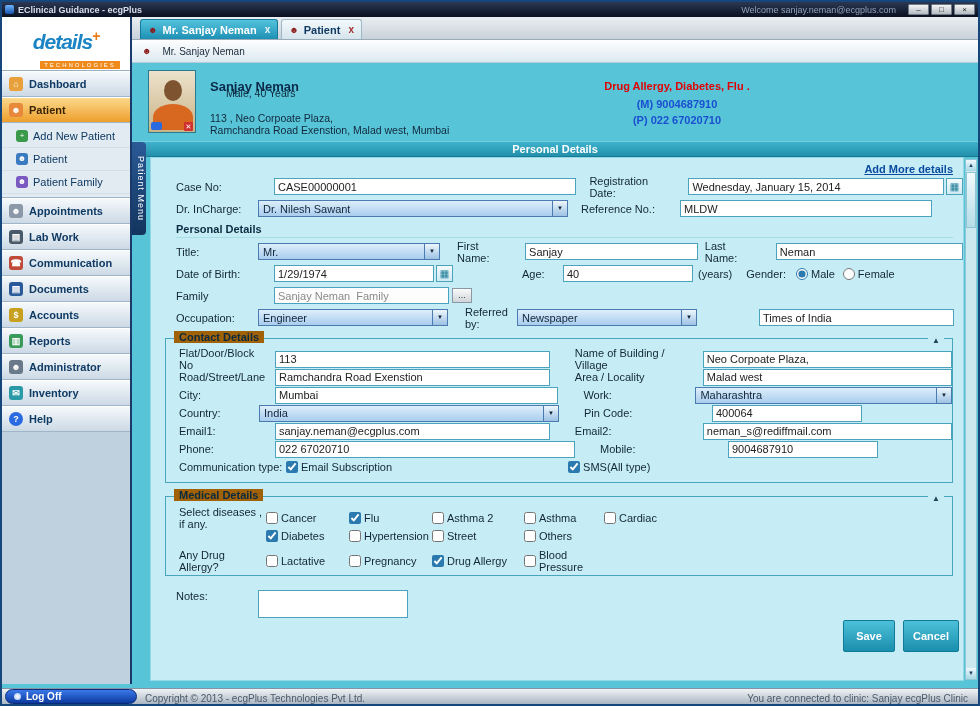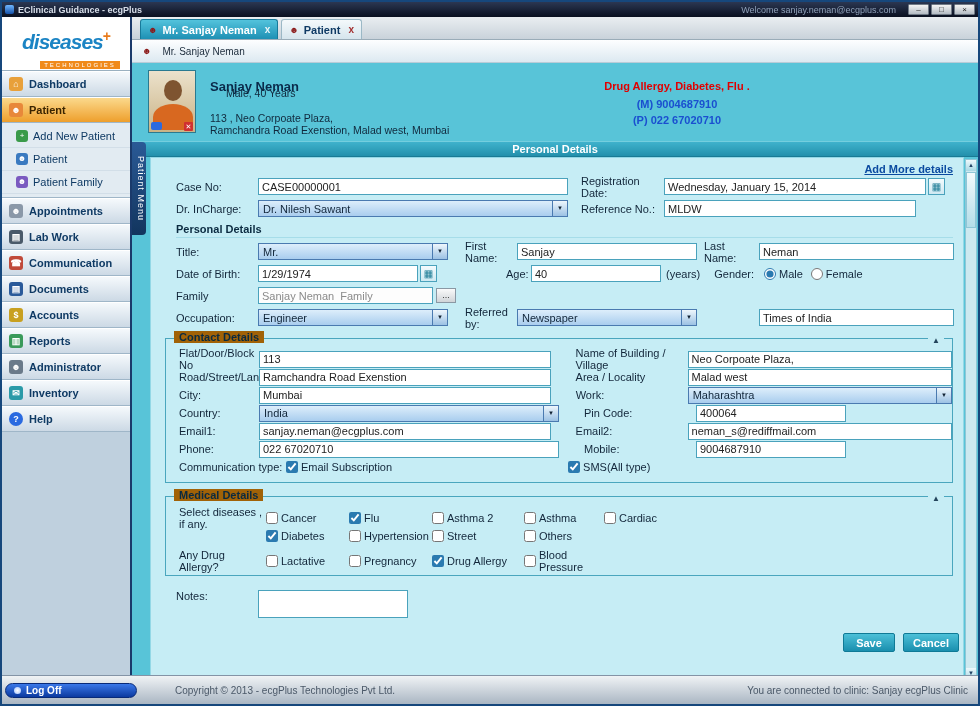--- a/index.html
+++ b/index.html
@@ -69,21 +69,21 @@
     color:#fff; font-size:9px; letter-spacing:1px; writing-mode:vertical-rl; text-align:center; border-radius:0 4px 4px 0; z-index:5; }
   .section-header { height:16px; background:linear-gradient(#3fb2cc,#2390ac); border-top:1px solid #74cede; border-bottom:1px solid #1a7a94;
     color:#fff; font-size:11px; font-weight:bold; text-align:center; line-height:15px; }
 
   .form-panel { position:absolute; left:18px; right:14px; top:94px; bottom:3px; background:#c6edf5; border:1px solid #93d8e6; padding-top:20px; overflow:hidden; }
   .addmore { position:absolute; top:5px; right:10px; font-size:11px; font-weight:bold; color:#0a4aa0; text-decoration:underline; cursor:pointer; }
 
   .frow { display:flex; align-items:center; height:17px; margin:0 0 5px 25px; font-size:11px; color:#12263a; }
   .lb { flex:none; }
   .w82{width:82px;} .w68{width:52px;} .w55{width:55px;} .w83{width:83px;} .w25{width:25px;}
-  .ti { height:17px; border:1px solid #4aa2bc; background:#fff; font-family:inherit; font-size:11px; color:#222; padding:0 3px; }
+  .ti { height:17px; border:1px solid #4aa2bc; background:#fff; font-family:inherit; font-size:11px; color:#222; padding:0 3px;margin-left:16px; }
   .ti:disabled { color:#8a8a8a; background:#fdfdfd; }
   .iw310{width:310px;} .iw300{width:300px;} .iw296{width:252px;} .iw262{width:262px;} .iw190{width:190px;}
   .iw180{width:180px;} .iw195{width:195px;} .iw160{width:160px;} .iw130{width:130px;} .iw175{width:175px;}
   .iw272{width:272px;} .iw150{width:150px;}
   .combo { height:17px; border:1px solid #4a7ab0; background:linear-gradient(#ddeefb,#a9cdee); display:flex; align-items:center; cursor:pointer; }
   .combo .val { flex:1; padding-left:4px; white-space:nowrap; overflow:hidden; color:#12263a; }
   .combo .arrow { width:15px; height:15px; flex:none; border-left:1px solid #4a7ab0; background:linear-gradient(#eef6fc,#9cc2e4);
     font-size:6px; color:#123; text-align:center; line-height:15px; }
   .calbtn { width:17px; height:17px; margin-left:2px; flex:none; border:1px solid #4aa2bc; background:linear-gradient(#f4fbfd,#cfe9f2);
     color:#1a7a94; font-size:10px; line-height:15px; text-align:center; cursor:pointer; }
@@ -96,31 +96,31 @@
   .crow { display:flex; align-items:center; height:16px; margin:0 0 2px 13px; font-size:11px; color:#12263a; }
   .clb1 { width:80px; flex:none; } .clb2 { width:112px; flex:none; margin-left:25px; }
   input[type=checkbox], input[type=radio] { width:12px; height:12px; margin:0 3px 0 0; accent-color:#2a7ab0; }
   .cb, .radio { display:flex; align-items:center; cursor:pointer; }
   .cell83{width:83px;flex:none;} .cell92{width:92px;flex:none;} .cell80{width:80px;flex:none;} .cell100{width:100px;flex:none;} .cell87{width:87px;flex:none;}
   .mrow { display:flex; align-items:center; height:17px; margin:0 0 1px 13px; font-size:11px; color:#12263a; }
   .mlb { width:87px; flex:none; }
   .notes-row { display:flex; align-items:flex-start; margin:14px 0 0 25px; font-size:11px; color:#12263a; }
   .notes-box { width:150px; height:28px; border:1px solid #4aa2bc; background:#fff; resize:none; font-family:inherit; font-size:11px; }
   .btnrow { position:absolute; right:4px; bottom:28px; display:flex; gap:8px; }
-  .btn { height:19px; border:1px solid #0f7a96; border-radius:2px; background:linear-gradient(#4cc0d8,#1a8fae);
+  .btn { height:32px; border:1px solid #0f7a96; border-radius:2px; background:linear-gradient(#4cc0d8,#1a8fae);
     color:#fff; font-weight:bold; font-size:11px; font-family:inherit; cursor:pointer; }
   .btn-save{width:52px;} .btn-cancel{width:56px;}
   .vscroll { position:absolute; right:1px; top:96px; bottom:4px; width:12px; background:#cde9f0; border:1px solid #8ec6d6; }
   .vs-arrow { position:absolute; left:0; width:10px; height:11px; background:linear-gradient(#eef8fb,#a8d8e4); color:#246; font-size:6px; text-align:center; line-height:11px; }
   .vs-up{top:0;} .vs-down{bottom:0;}
   .vs-thumb { position:absolute; left:0; top:12px; width:10px; height:56px; background:linear-gradient(#f2fafc,#b4dde8); border:1px solid #8ec6d6; }
 
   
-  .footer { position:absolute; bottom:0; left:0; right:0; height:29px; background:linear-gradient(#f0f3f5,#aab6c3);
-    border-top:1px solid #8494a6; display:flex; align-items:center; font-size:10px; color:#4a5868; z-index:30;gap:30px; }
+  .footer { position:absolute; bottom:0; left:0; right:0; height:16px; background:linear-gradient(#f0f3f5,#aab6c3);
+    border-top:1px solid #8494a6; display:flex; align-items:flex-end; font-size:10px; color:#4a5868; z-index:30; }
   .logoff { width:132px; height:15px; margin:0 8px 0 3px; flex:none; background:linear-gradient(#3a78e8,#0c3aa0); border:1px solid #082a78;
     border-radius:8px; color:#fff; font-weight:bold; font-size:10px; display:flex; align-items:center; gap:5px; padding-left:8px; cursor:pointer; }
   .logoff-dot { width:7px; height:7px; border-radius:50%; background:radial-gradient(#fff,#9ec0ff); flex:none; }
   .footer .spacer { flex:1; }
   .conn { margin-right:10px; }
 </style>
 </head>
 <body>
 
 <div class="window">
@@ -130,21 +130,21 @@
     <span class="title">EClinical Guidance - ecgPlus</span>
     <span class="spacer"></span>
     <span class="welcome">Welcome sanjay.neman@ecgplus.com</span>
     <span class="winbtn">–</span>
     <span class="winbtn">□</span>
     <span class="winbtn">×</span>
   </div>
 
   <div class="sidebar">
     <div class="logo-box">
-      <div class="logo-text"><span>diseases</span><span class="logo-plus">+</span></div>
+      <div class="logo-text"><span>details</span><span class="logo-plus">+</span></div>
       <div class="logo-sub">TECHNOLOGIES</div>
     </div>
 
     <div class="menu-item">
       <span class="icon ic-dash">⌂</span>
       <span>Dashboard</span>
     </div>
     <div class="menu-item active">
       <span class="icon ic-pat">☻</span>
       <span>Patient</span>

